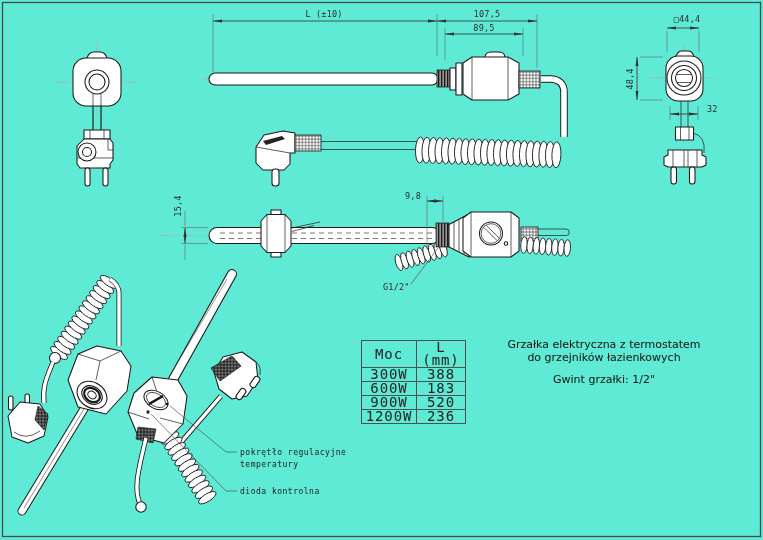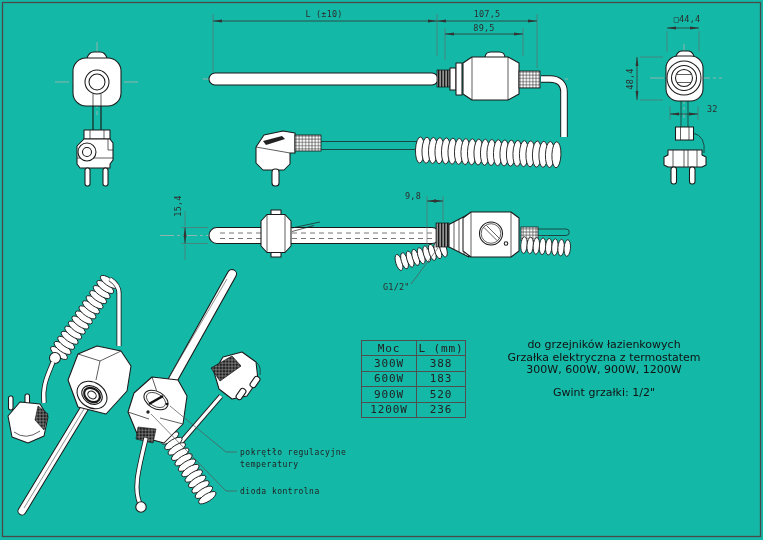--- a/index.html
+++ b/index.html
@@ -1,16 +1,16 @@
 <!DOCTYPE html>
 <html><head>
 <meta charset="utf-8">
 <style>
   html,body{margin:0;padding:0;background:#fff;}
-  #sheet{position:relative;width:763px;height:540px;background:#14b8a6;overflow:hidden;
+  #sheet{position:relative;width:763px;height:540px;background:#5eead4;overflow:hidden;
          font-family:"DejaVu Sans",sans-serif;}
   #art{position:absolute;left:0;top:0;}
   .abs{position:absolute;}
 
   
   .o  {stroke:#1a1a1a;stroke-width:1.05;fill:#fff;stroke-linejoin:round;}
   .t  {stroke:#1a1a1a;stroke-width:.7;fill:none;}
   .cl {stroke:#b3b3b3;stroke-width:.8;stroke-dasharray:14 3 3 3;fill:none;}
   .xl {stroke:#666;stroke-width:.6;fill:none;}
   .dl {stroke:#333;stroke-width:.8;fill:none;marker-start:url(#ar);marker-end:url(#ar);}
@@ -18,21 +18,21 @@
   .ci {stroke:#fff;fill:none;}
   .ldr{stroke:#555;stroke-width:.7;fill:none;}
 
   
   .dim{font-family:"DejaVu Sans Mono",monospace;font-size:8.5px;fill:#2d2d2d;letter-spacing:.2px;}
   .lbl{font-family:"DejaVu Sans Mono",monospace;font-size:8px;fill:#222;letter-spacing:.5px;}
 
   
   #spec-table{left:361px;top:340px;width:104px;height:78px;}
   #spec-table table{border-collapse:collapse;width:104px;height:78px;table-layout:fixed;
-      font-family:"DejaVu Sans Mono",monospace;font-size:11px;letter-spacing:.9px;color:#222;}
+      font-family:"DejaVu Sans Mono",monospace;font-size:14px;letter-spacing:.9px;color:#222;}
   #spec-table td,#spec-table th{border:1px solid #4f4f4f;text-align:center;padding:0;
       font-weight:normal;line-height:13px;}
 
   
   #title-block{left:495px;top:339px;width:218px;text-align:center;color:#111;
       font-size:11px;line-height:12.5px;}
   #thread-note{margin-top:10px;}
 </style>
 </head>
 <body>
@@ -367,19 +367,18 @@
     </tr>
     <tr>
       <td>1200W</td>
       <td>236</td>
     </tr>
   </tbody>
       </table>
 </div>
 
 <div id="title-block" class="abs">
+  <div>Grzałka elektryczna z termostatem</div>
   <div>do grzejników łazienkowych</div>
-  <div>Grzałka elektryczna z termostatem</div>
-  <div>300W, 600W, 900W, 1200W</div>
   <div id="thread-note">Gwint grzałki: 1/2"</div>
 </div>
 
 </div>
 
 </body></html>

